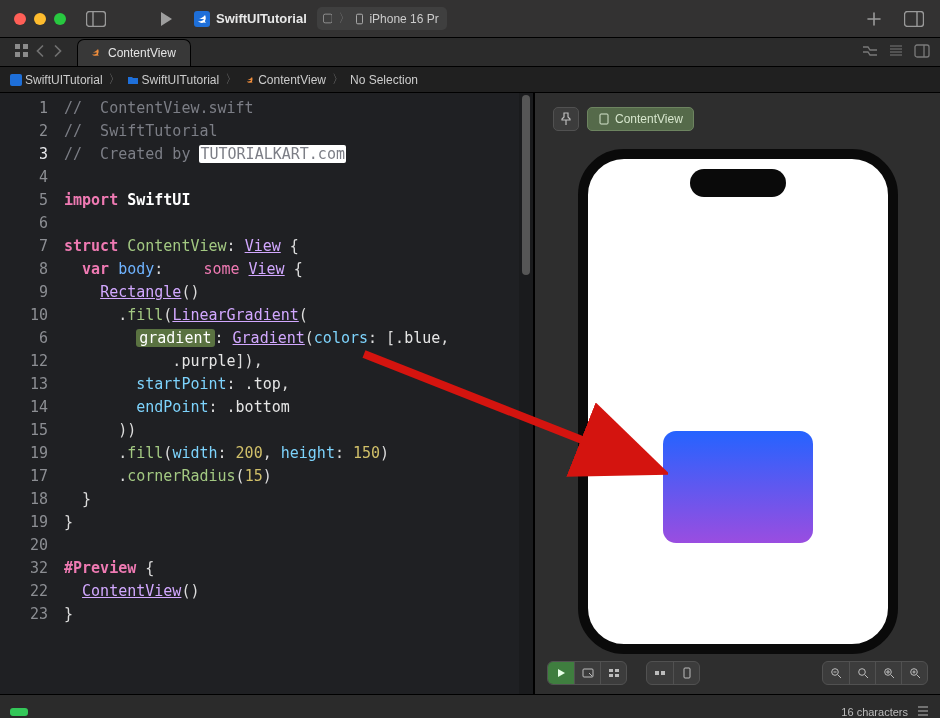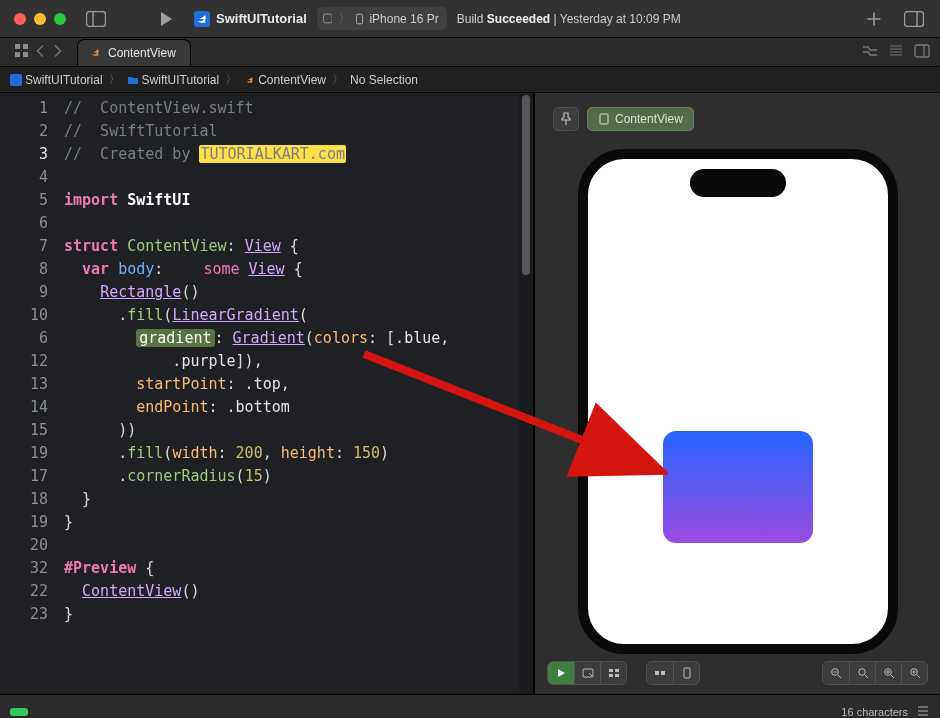--- a/index.html
+++ b/index.html
@@ -80,24 +80,24 @@
   .code {
     flex:1; padding:4px 0 0 6px;
     font-family: "SF Mono", Menlo, monospace; font-size:15px; line-height:23px;
     white-space:pre; color:#dcdcdc;
   }
   .code .cmt { color:#7c7e86; }
   .code .kw  { color:#ef7ab3; font-weight:600;}
   .code .kw2 { color:#ef7ab3;margin-left:31px; }
   .code .typ { color:#d2a8ff;text-decoration:underline; }
   .code .mth { color:#a3c982; }
-  .code .arg { color:#fdba74; }
+  .code .arg { color:#7dd3fc; }
   .code .prop{ color:#e5e5e5; }
   .code .num { color:#d0bf69; }
-  .code .hl  { color:#7c7e86; background:#fde047; border-radius:2px; padding:0 1px;}
+  .code .hl  { color:#7c7e86; background:#ffffff; border-radius:2px; padding:0 1px;}
   .code .arghl { background:#5a7241; color:#fff; border-radius:3px; padding:0 3px;}
   .vscroll {
     position:absolute; right:0; top:0; width:14px; height:100%;
     background:#1a1b1d;
   }
   .vscroll::before{
     content:""; position:absolute; left:3px; top:2px; width:8px; height:180px;
     background:#565656; border-radius:4px;
   }
 
@@ -185,23 +185,20 @@
   </div>
   <div class="device-chip">
     <svg width="11" height="11" viewBox="0 0 11 11">
         <rect x="0.5" y="0.5" width="10" height="10" rx="2" fill="none" stroke="#9a9a9a"></rect>
       </svg>
     <span style="color:#777">〉</span>
     <svg width="8" height="12" viewBox="0 0 8 12">
         <rect x="0.5" y="0.5" width="7" height="11" rx="1.5" fill="none" stroke="#bfbfbf"></rect>
       </svg>
     <span>iPhone 16 Pr</span>
-  </div>
-  <div class="build-status">
-    <span>Build </span><b>Succeeded</b><span> | </span><span>Yesterday at 10:09 PM</span>
   </div>
   <div class="spacer"></div>
   <div class="icon-btn">
     <svg width="16" height="16" viewBox="0 0 16 16">
         <path d="M8 2v12M2 8h12" stroke="#9a9a9a" stroke-width="1.6" stroke-linecap="round"></path>
       </svg>
   </div>
   <div class="icon-btn" style="margin-left:12px">
     <svg viewBox="0 0 20 16" width="20" height="16">
         <rect x="0.5" y="0.5" width="19" height="15" rx="3" fill="none" stroke="#9a9a9a" stroke-width="1.4"></rect>

